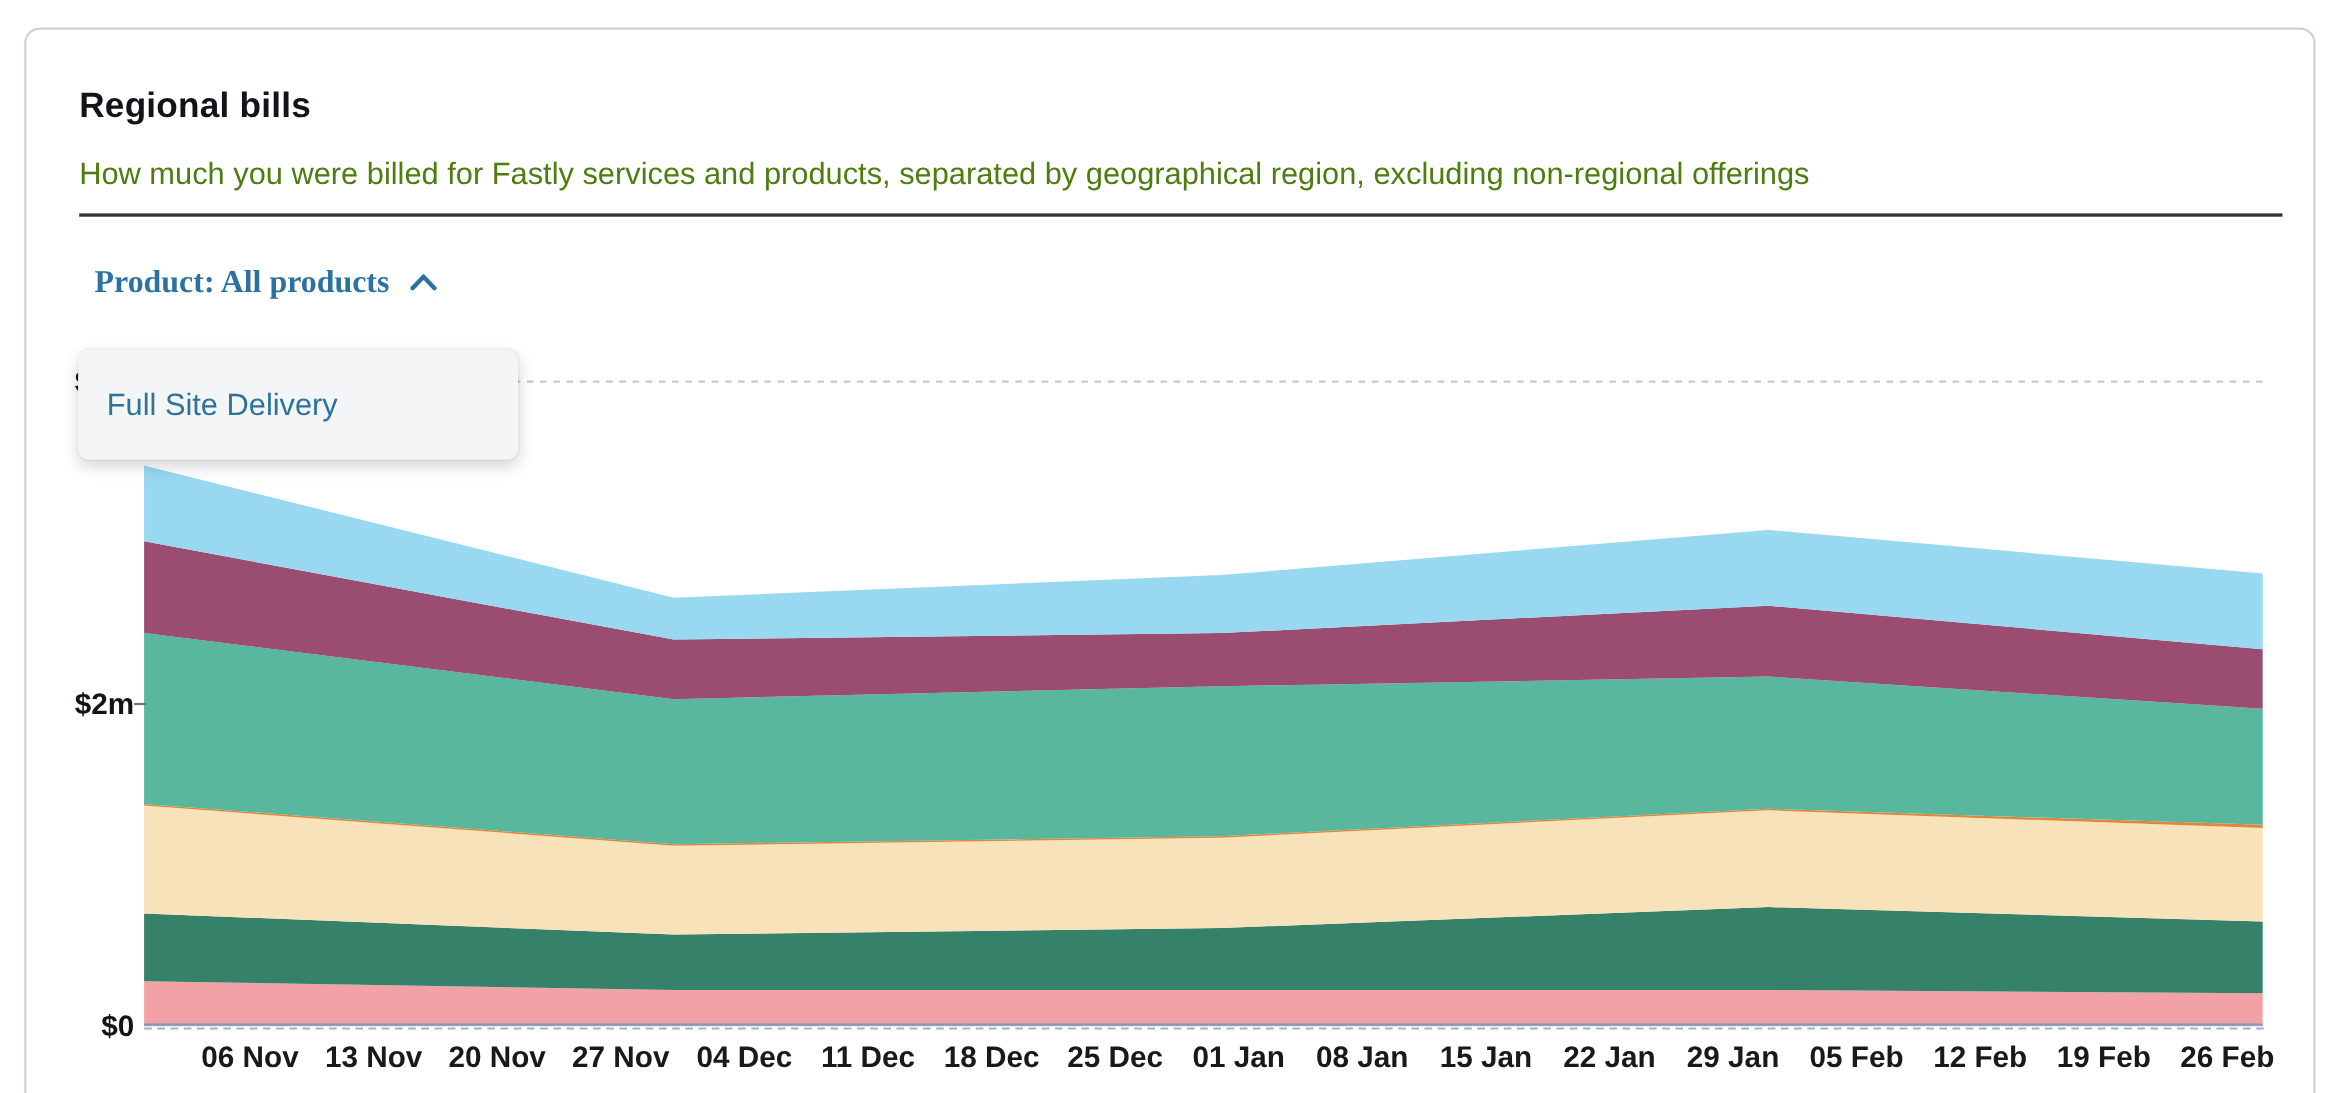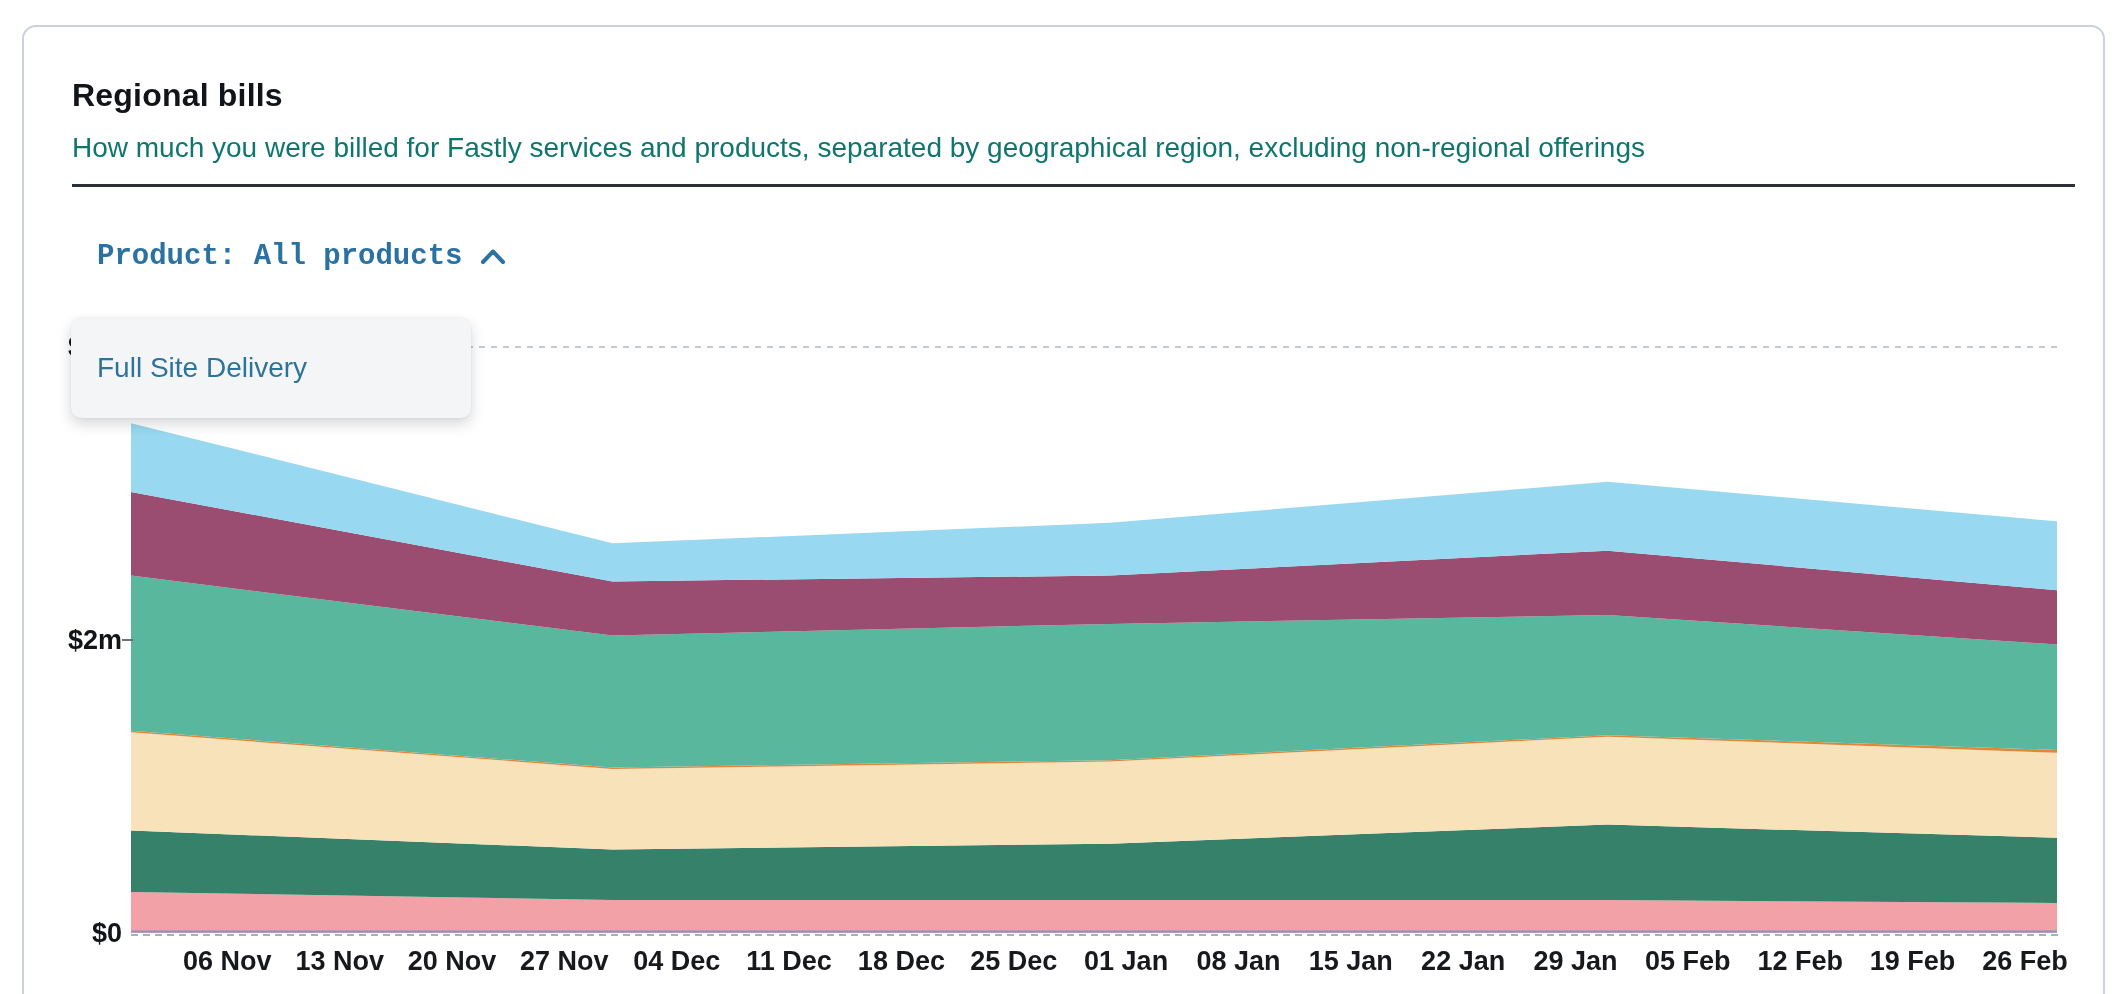--- a/index.html
+++ b/index.html
@@ -2,25 +2,25 @@
 <html><head>
 <meta charset="utf-8">
 <style>
   html,body{margin:0;padding:0;background:#ffffff;}
   #stage{position:relative;width:2124px;height:994px;overflow:hidden;
          font-family:"Liberation Sans",sans-serif;background:#ffffff;border-radius:18px;}
   .card{position:absolute;left:22px;top:25px;width:2079px;height:1040px;
         background:#ffffff;border:2px solid #ccd2d9;border-radius:14px;z-index:0;}
   .card-header{padding:50px 28px 0 48px;}
   .title{margin:0;font-size:32px;font-weight:bold;color:#111418;letter-spacing:.2px;}
-  .subtitle{margin:18px 0 0 0;font-size:28px;color:#0f766e;}
+  .subtitle{margin:28px 0 0 0;font-size:28px;color:#4d7c0f;}
   .rule{margin-top:20px;height:3px;background:#2c3138;}
-  .filter-trigger{position:absolute;left:97px;top:240px;z-index:2;display:flex;
+  .filter-trigger{position:absolute;left:86px;top:240px;z-index:2;display:flex;
         align-items:center;gap:18px;background:none;border:none;padding:0;cursor:pointer;
-        font-family:Liberation Mono, monospace;font-size:29px;font-weight:bold;color:#2b72a2;}
+        font-family:Liberation Serif, serif;font-size:29px;font-weight:bold;color:#2b72a2;}
   .dropdown-panel{position:absolute;left:71px;top:318px;width:400px;height:100px;z-index:3;
         background:#f3f5f7;border-radius:10px;display:flex;align-items:flex-start;
         box-shadow:0 6px 14px rgba(25,35,45,.18),0 0 2px rgba(0,0,0,.08);}
   .dropdown-item{padding-left:26px;font-size:28px;color:#2e7399;cursor:pointer;width:100%;
         line-height:100px;height:100px;}
   #chart-svg{position:absolute;left:0;top:0;z-index:1;pointer-events:none;}
 </style>
 </head>
 <body>
 

